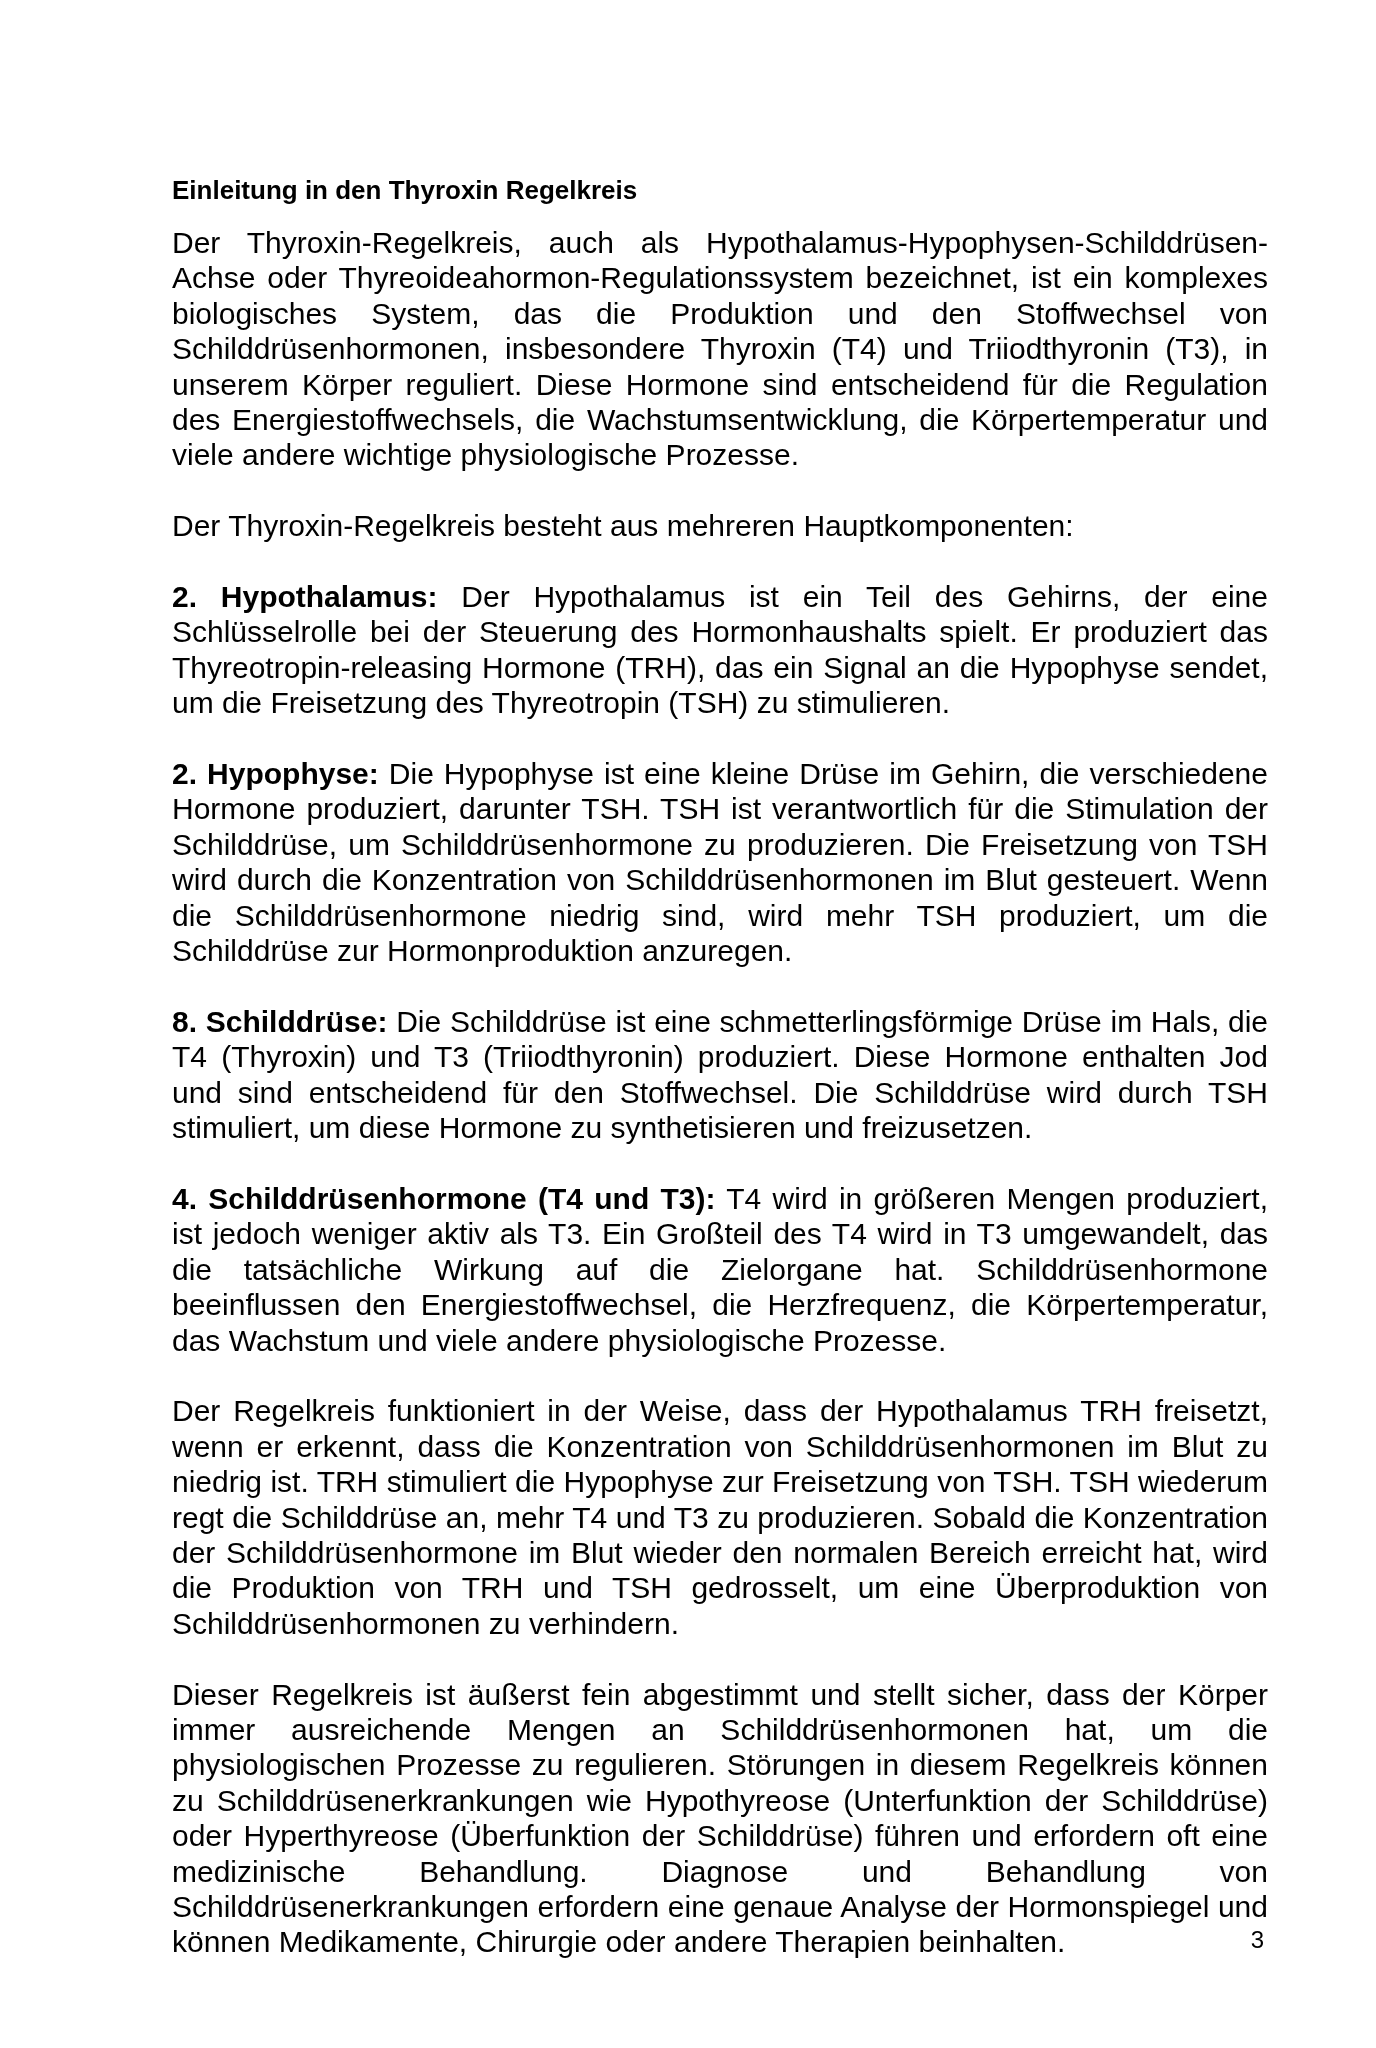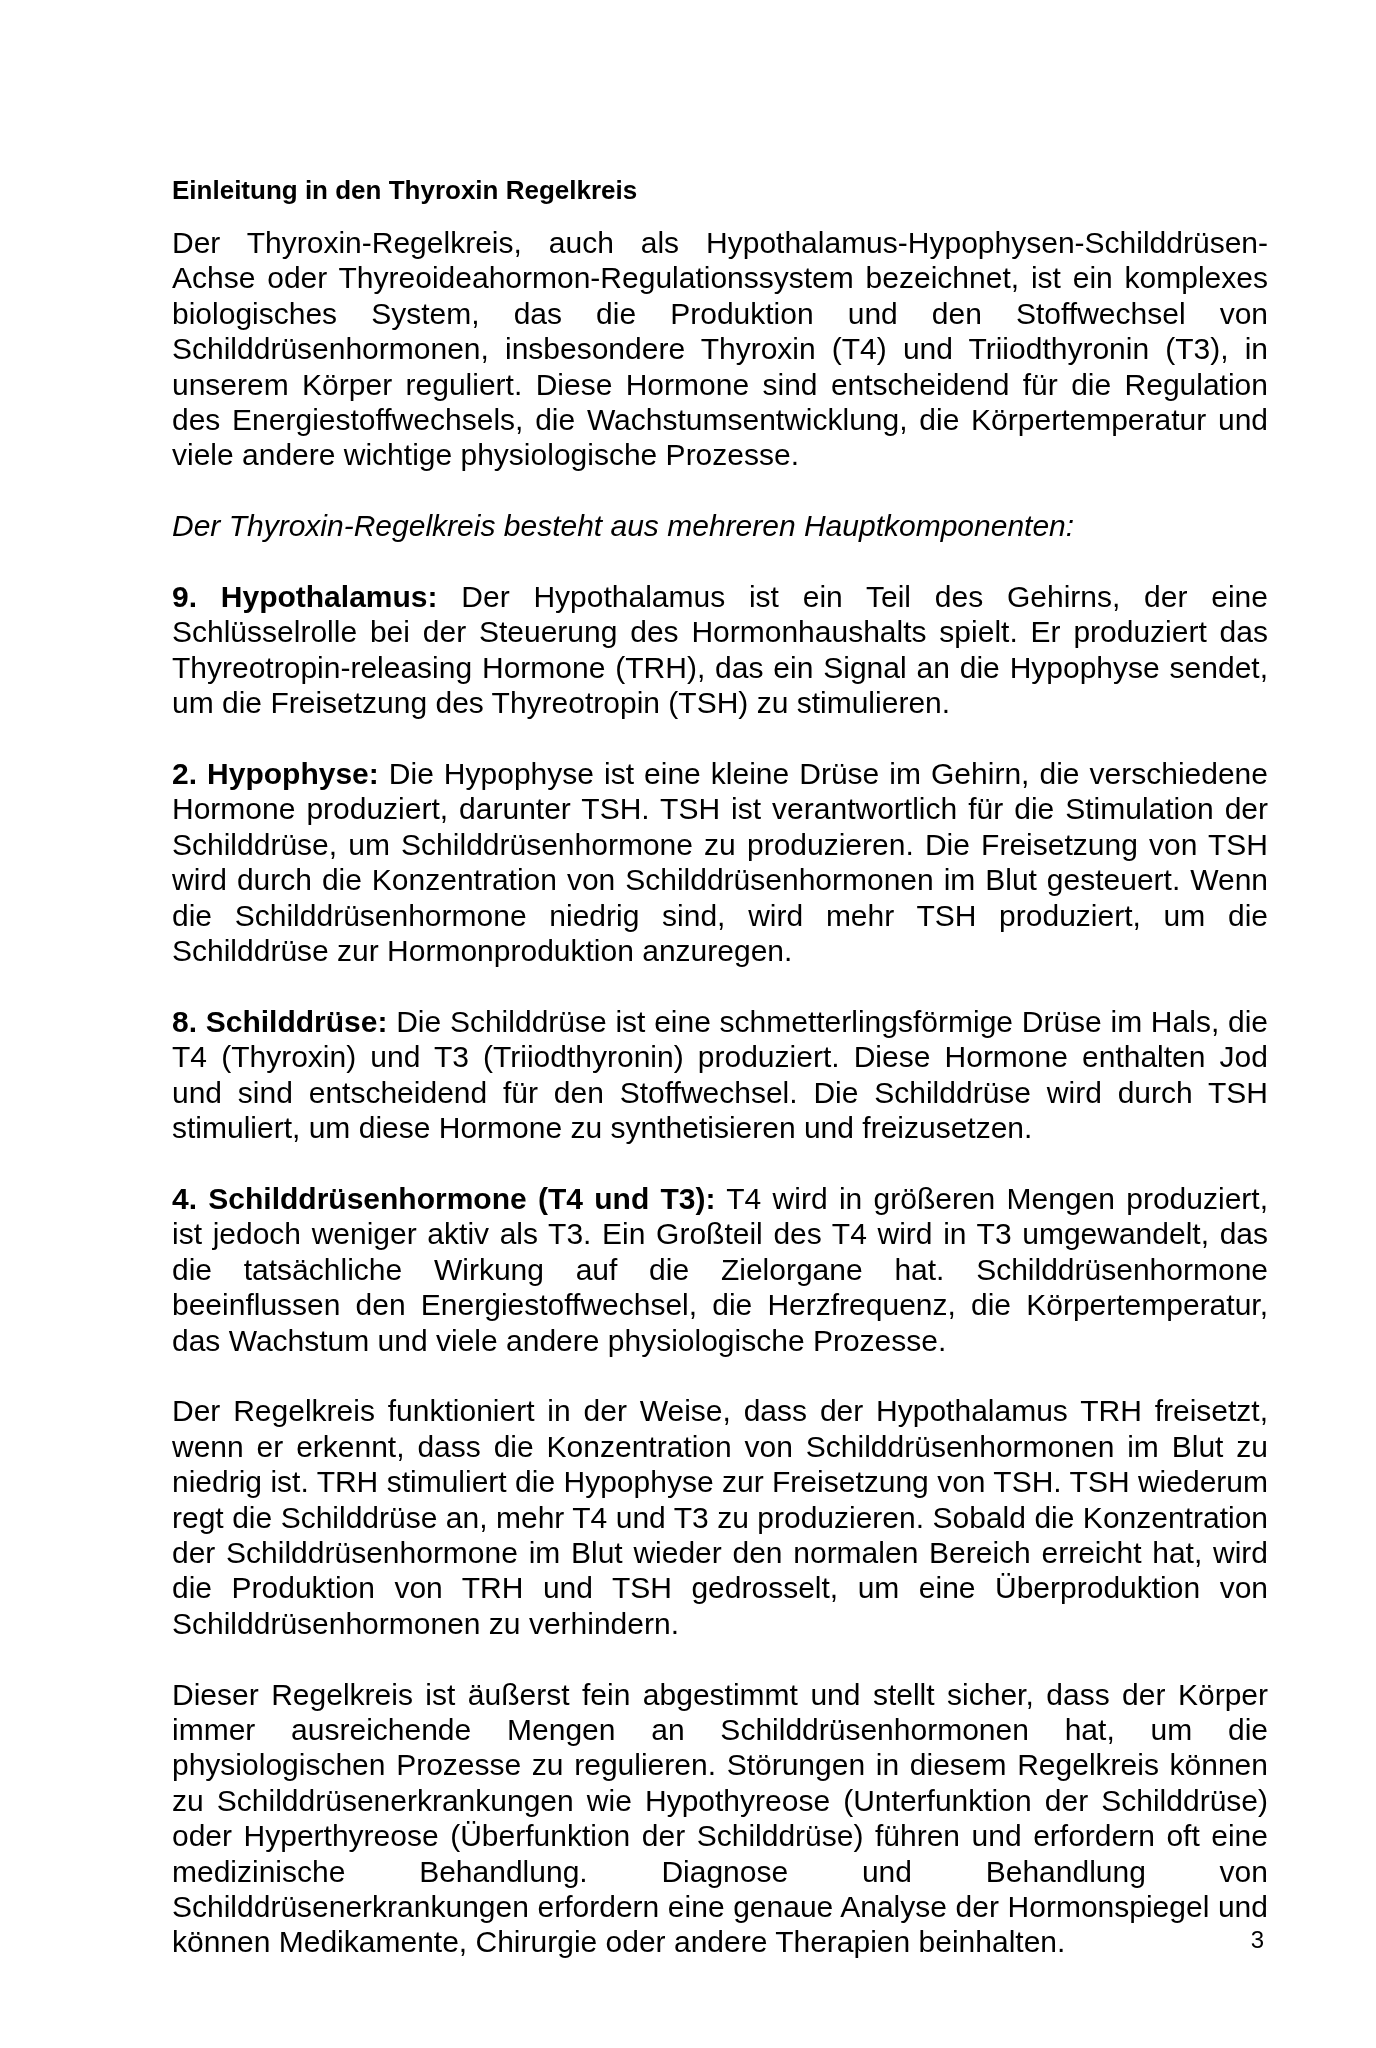--- a/index.html
+++ b/index.html
@@ -39,21 +39,20 @@
     width: 1096px;
     font-size: 30px;
     line-height: 35.4px;
   }
   .content p {
     margin: 0 0 35.4px 0;
     text-align: justify;
     text-align-last: left;
   }
   .content p.intro {
-    font-style: italic;
   }
   .content b {
     font-weight: bold;
   }
   .page-number {
     position: absolute;
     right: 112px;
     top: 1922px;
     font-size: 24px;
     line-height: 35px;
@@ -65,21 +64,21 @@
 <div class="page">
 
   <h1 class="heading">Einleitung in den Thyroxin Regelkreis</h1>
 
   <div class="content">
 
     <p>Der Thyroxin-Regelkreis, auch als Hypothalamus-Hypophysen-Schilddrüsen-Achse oder Thyreoideahormon-Regulationssystem bezeichnet, ist ein komplexes biologisches System, das die Produktion und den Stoffwechsel von Schilddrüsenhormonen, insbesondere Thyroxin (T4) und Triiodthyronin (T3), in unserem Körper reguliert. Diese Hormone sind entscheidend für die Regulation des Energiestoffwechsels, die Wachstumsentwicklung, die Körpertemperatur und viele andere wichtige physiologische Prozesse.</p>
 
     <p class="intro">Der Thyroxin-Regelkreis besteht aus mehreren Hauptkomponenten:</p>
 
-    <p><b>9. Hypothalamus:</b><span> Der Hypothalamus ist ein Teil des Gehirns, der eine Schlüsselrolle bei der Steuerung des Hormonhaushalts spielt. Er produziert das Thyreotropin-releasing Hormone (TRH), das ein Signal an die Hypophyse sendet, um die Freisetzung des Thyreotropin (TSH) zu stimulieren.</span></p>
+    <p><b>2. Hypothalamus:</b><span> Der Hypothalamus ist ein Teil des Gehirns, der eine Schlüsselrolle bei der Steuerung des Hormonhaushalts spielt. Er produziert das Thyreotropin-releasing Hormone (TRH), das ein Signal an die Hypophyse sendet, um die Freisetzung des Thyreotropin (TSH) zu stimulieren.</span></p>
 
     <p><b>2. Hypophyse:</b><span> Die Hypophyse ist eine kleine Drüse im Gehirn, die verschiedene Hormone produziert, darunter TSH. TSH ist verantwortlich für die Stimulation der Schilddrüse, um Schilddrüsenhormone zu produzieren. Die Freisetzung von TSH wird durch die Konzentration von Schilddrüsenhormonen im Blut gesteuert. Wenn die Schilddrüsenhormone niedrig sind, wird mehr TSH produziert, um die Schilddrüse zur Hormonproduktion anzuregen.</span></p>
 
     <p><b>8. Schilddrüse:</b><span> Die Schilddrüse ist eine schmetterlingsförmige Drüse im Hals, die T4 (Thyroxin) und T3 (Triiodthyronin) produziert. Diese Hormone enthalten Jod und sind entscheidend für den Stoffwechsel. Die Schilddrüse wird durch TSH stimuliert, um diese Hormone zu synthetisieren und freizusetzen.</span></p>
 
     <p><b>4. Schilddrüsenhormone (T4 und T3):</b><span> T4 wird in größeren Mengen produziert, ist jedoch weniger aktiv als T3. Ein Großteil des T4 wird in T3 umgewandelt, das die tatsächliche Wirkung auf die Zielorgane hat. Schilddrüsenhormone beeinflussen den Energiestoffwechsel, die Herzfrequenz, die Körpertemperatur, das Wachstum und viele andere physiologische Prozesse.</span></p>
 
     <p>Der Regelkreis funktioniert in der Weise, dass der Hypothalamus TRH freisetzt, wenn er erkennt, dass die Konzentration von Schilddrüsenhormonen im Blut zu niedrig ist. TRH stimuliert die Hypophyse zur Freisetzung von TSH. TSH wiederum regt die Schilddrüse an, mehr T4 und T3 zu produzieren. Sobald die Konzentration der Schilddrüsenhormone im Blut wieder den normalen Bereich erreicht hat, wird die Produktion von TRH und TSH gedrosselt, um eine Überproduktion von Schilddrüsenhormonen zu verhindern.</p>
 
     <p>Dieser Regelkreis ist äußerst fein abgestimmt und stellt sicher, dass der Körper immer ausreichende Mengen an Schilddrüsenhormonen hat, um die physiologischen Prozesse zu regulieren. Störungen in diesem Regelkreis können zu Schilddrüsenerkrankungen wie Hypothyreose (Unterfunktion der Schilddrüse) oder Hyperthyreose (Überfunktion der Schilddrüse) führen und erfordern oft eine medizinische Behandlung. Diagnose und Behandlung von Schilddrüsenerkrankungen erfordern eine genaue Analyse der Hormonspiegel und können Medikamente, Chirurgie oder andere Therapien beinhalten.</p>

